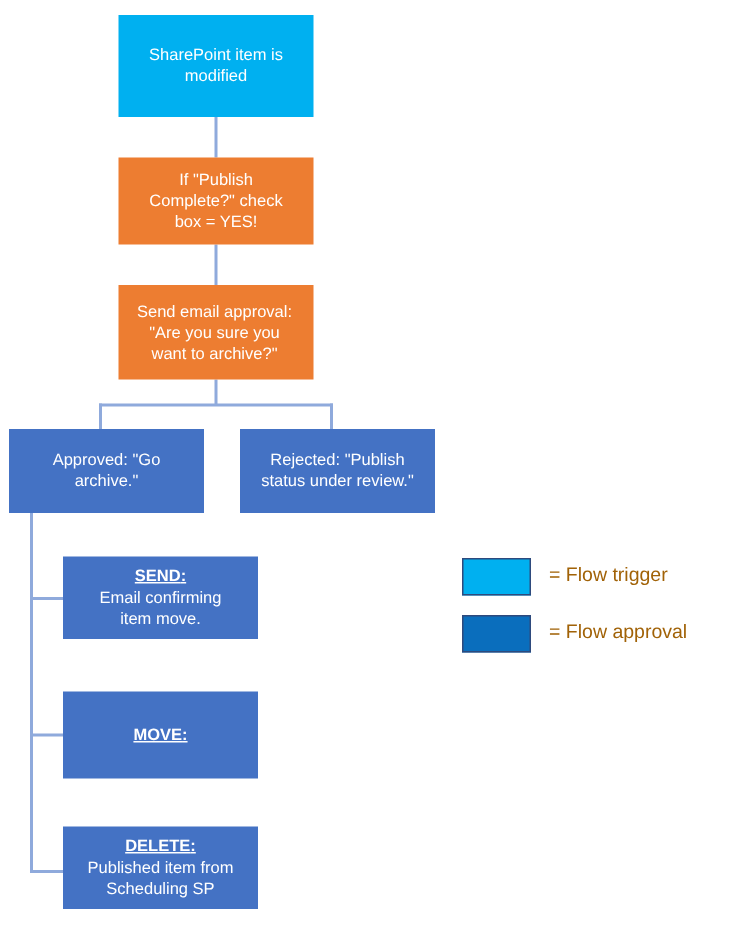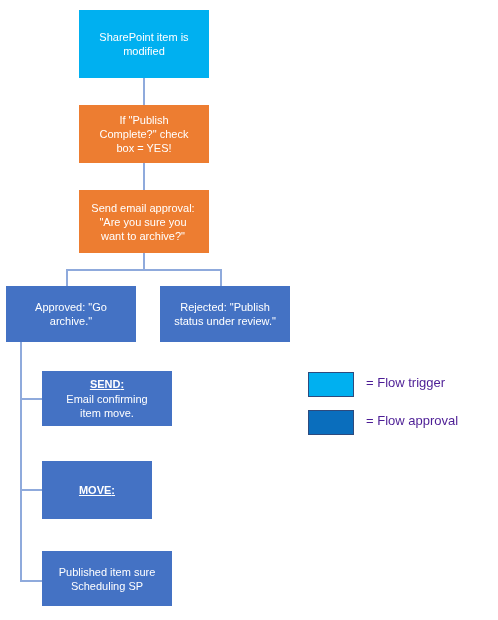--- a/index.html
+++ b/index.html
@@ -84,21 +84,21 @@
     border: 1px solid #2E4A7D;
     box-sizing: border-box;
   }
   .legend-label {
     position: absolute;
     left: 58px;
     top: 2px;
     font-family: "Liberation Sans", sans-serif;
     font-size: 13px;
     line-height: 18px;
-    color: #4c1d95;
+    color: #a16207;
     white-space: nowrap;
   }
   .sw-trigger { background: #00B0F0; }
   .sw-boolean { background: #ED7D31; }
   .sw-action  { background: #0A6EBD; }
 </style>
 </head>
 <body>
 
 <div id="canvas">
@@ -143,29 +143,30 @@
     <span class="txt">Rejected: "Publish status under review."</span>
   </div>
 
   <div class="node node-action" style="left:42px; top:371px; width:130px; height:55px;">
     <span class="txt">
       <span class="action-title"><span>SEND</span><span class="colon">:</span></span>
       <span>Email confirming item move.</span>
     </span>
   </div>
 
-  <div class="node node-action" style="left:42px; top:461px; width:110px; height:58px;">
+  <div class="node node-action" style="left:42px; top:461px; width:130px; height:58px;">
     <span class="txt">
       <span class="action-title"><span>MOVE</span><span class="colon">:</span></span>
     </span>
   </div>
 
   <div class="node node-action" style="left:42px; top:551px; width:130px; height:55px;">
     <span class="txt">
-      <span>Published item sure Scheduling SP</span>
+      <span class="action-title"><span>DELETE</span><span class="colon">:</span></span>
+      <span>Published item from Scheduling SP</span>
     </span>
   </div>
 
   <div id="legend">
     <div class="legend-row">
       <div class="legend-swatch sw-trigger"></div>
       <div class="legend-label">= Flow trigger</div>
     </div>
     <div class="legend-row">
       <div class="legend-swatch sw-action"></div>

